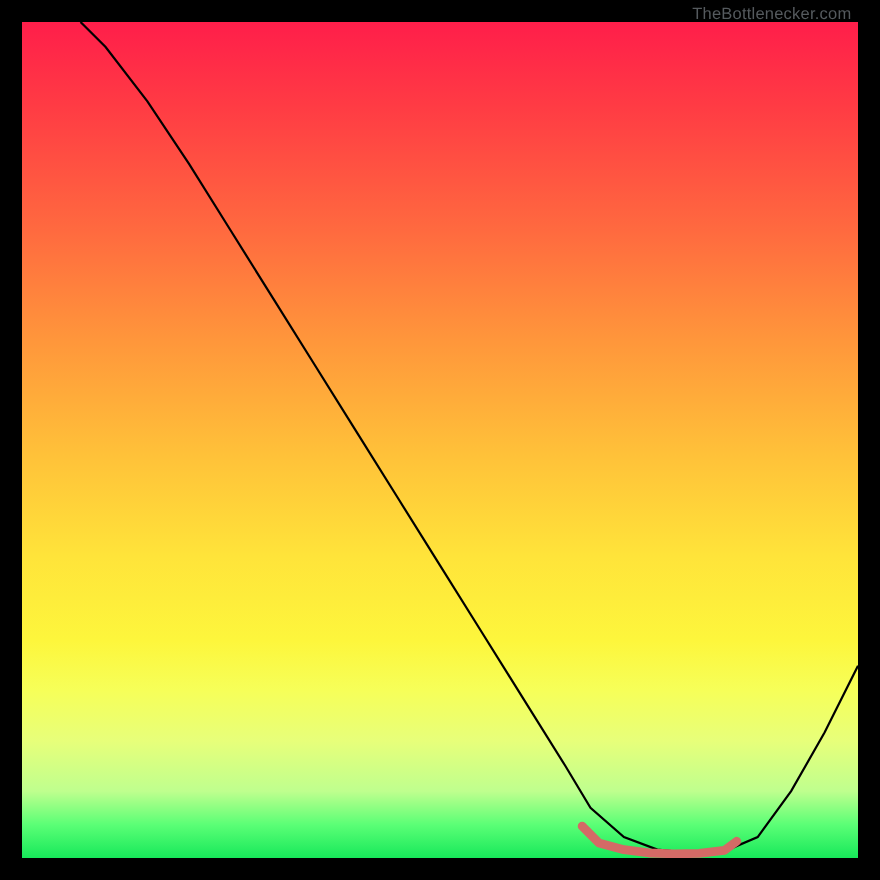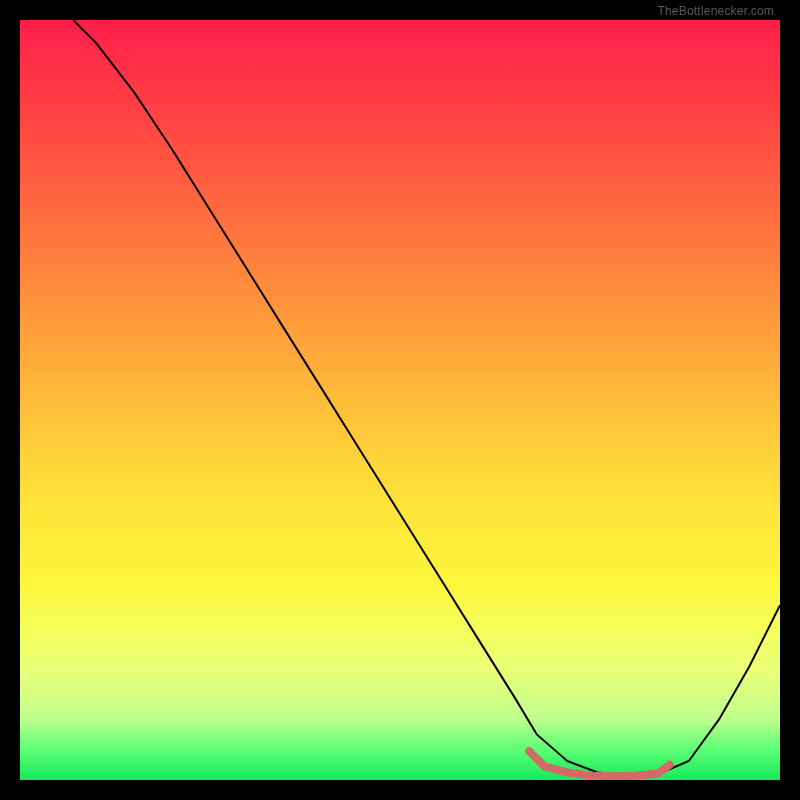--- a/index.html
+++ b/index.html
@@ -39,21 +39,21 @@
       #bfff8e 92%,
       #5bff76 96%,
       #17e85a 100%
     );
   }
   .watermark {
     position: absolute;
     right: 26px;
     top: 4px;
     color: #555a5e;
-    font-size: 12px;
+    font-size: 15px;
     letter-spacing: 0.2px;
     font-weight: 500;
     user-select: none;
   }
 </style>
 </head>
 <body>
 
 <div class="watermark">TheBottlenecker.com</div>
 

